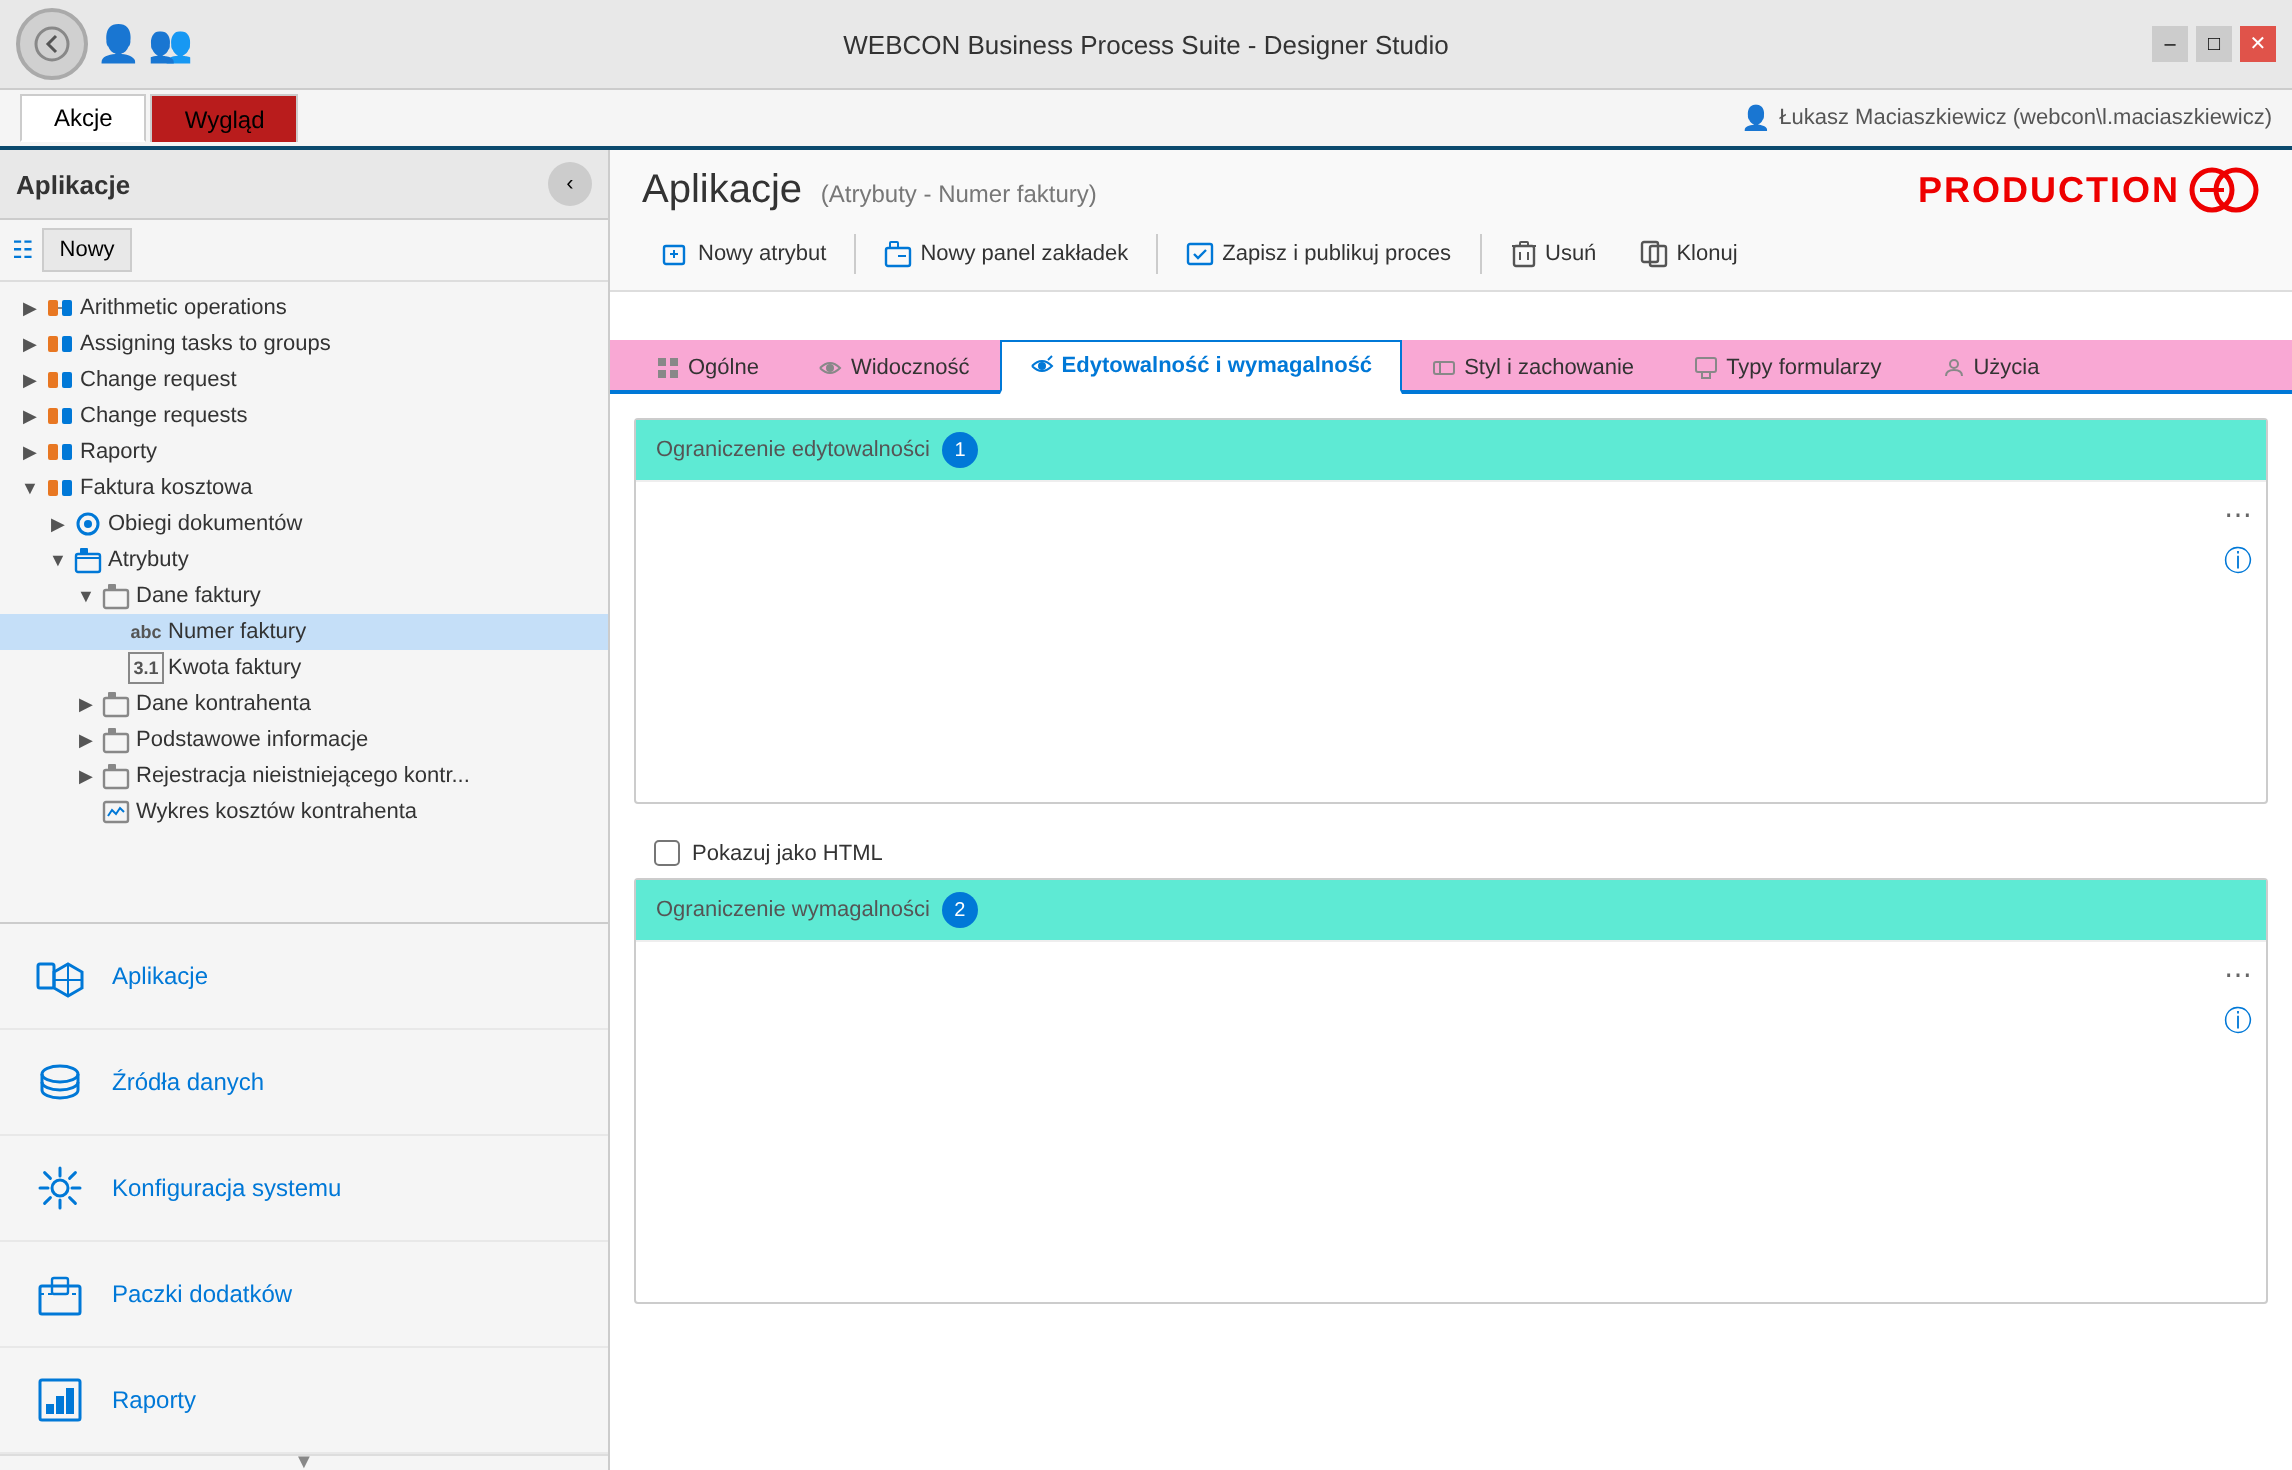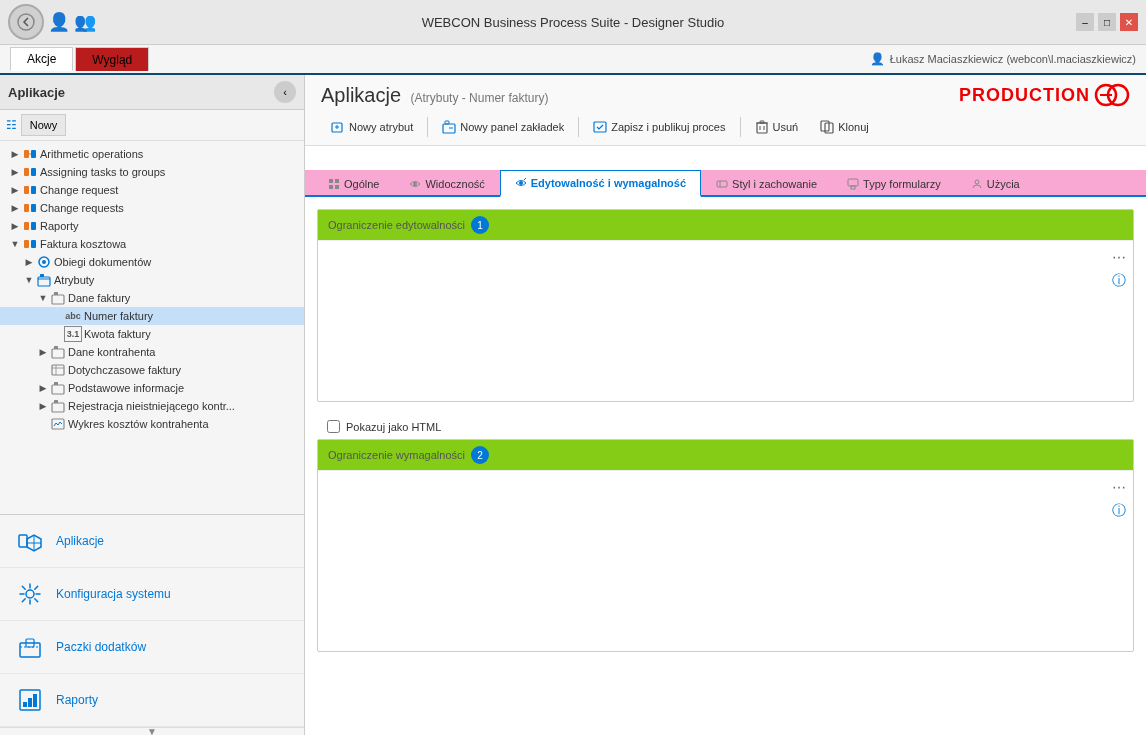--- a/index.html
+++ b/index.html
@@ -64,21 +64,21 @@
     .toolbar-sep { width: 1px; height: 20px; background: #ccc; margin: 0 2px; }
 
     
     .tabs-bar { display: flex; border-bottom: 2px solid #0078d7; padding: 0 8px; background: #f9a8d4; margin-top: 24px; }
     .tab { padding: 6px 14px; cursor: pointer; font-size: 11px; border: 1px solid transparent; margin-bottom: -2px; display: flex; align-items: center; gap: 4px; }
     .tab.active { background: #fff; border: 1px solid #0078d7; border-bottom: 2px solid #fff; color: #0078d7; font-weight: 600; }
 
     
     .content-body { flex: 1; overflow-y: auto; padding: 12px; }
     .section-box { border: 1px solid #ccc; border-radius: 2px; margin-bottom: 12px; }
-    .section-header { display: flex; align-items: center; padding: 6px 10px; font-size: 11px; color: #555; background: #84cc16; border-bottom: 1px solid #eee; }
+    .section-header { display: flex; align-items: center; padding: 6px 10px; font-size: 11px; color: #555; background: #5eead4; border-bottom: 1px solid #eee; }
     .section-badge { width: 18px; height: 18px; border-radius: 50%; background: #0078d7; color: #fff; font-size: 10px; display: inline-flex; align-items: center; justify-content: center; margin-left: 6px; }
     .section-body { height: 160px; position: relative; padding: 4px; }
     .section-actions { position: absolute; right: 4px; top: 6px; display: flex; flex-direction: column; gap: 4px; }
     .section-action-btn { width: 20px; height: 20px; background: none; border: none; cursor: pointer; display: flex; align-items: center; justify-content: center; font-size: 14px; color: #666; }
 
     .checkbox-row { display: flex; align-items: center; gap: 6px; padding: 6px 10px; }
     .checkbox-row input { width: 13px; height: 13px; }
     .checkbox-row label { font-size: 11px; }
 
     
@@ -261,32 +261,20 @@
         <span class="tree-toggle">▶</span>
         <span class="tree-icon">
           <svg width="14" height="14" viewBox="0 0 14 14">
               <rect x="1" y="4" width="12" height="9" rx="1" fill="none" stroke="#888" stroke-width="1.2"></rect>
               <rect x="3" y="1" width="4" height="3" rx="0.5" fill="#888"></rect>
             </svg>
         </span>
         <span class="tree-label">Dane kontrahenta</span>
       </div>
 
-      <div class="tree-row">
-        <span class="tree-indent" style="width:32px;"></span>
-        <span class="tree-toggle" style="visibility:hidden;"></span>
-        <span class="tree-icon">
-          <svg width="14" height="14" viewBox="0 0 14 14">
-              <rect x="1" y="2" width="12" height="10" rx="1" fill="none" stroke="#888" stroke-width="1.2"></rect>
-              <line x1="1" y1="5" x2="13" y2="5" stroke="#888" stroke-width="0.8"></line>
-              <line x1="5" y1="2" x2="5" y2="12" stroke="#888" stroke-width="0.8"></line>
-            </svg>
-        </span>
-        <span class="tree-label">Dotychczasowe faktury</span>
-      </div>
 
       <div class="tree-row">
         <span class="tree-indent" style="width:32px;"></span>
         <span class="tree-toggle">▶</span>
         <span class="tree-icon">
           <svg width="14" height="14" viewBox="0 0 14 14">
               <rect x="1" y="4" width="12" height="9" rx="1" fill="none" stroke="#888" stroke-width="1.2"></rect>
               <rect x="3" y="1" width="4" height="3" rx="0.5" fill="#888"></rect>
             </svg>
         </span>
@@ -326,20 +314,30 @@
             <path d="M11 12 L18 8 L25 12 L25 20 L18 24 L11 20 Z" fill="none" stroke="#0078d7" stroke-width="1.5"></path>
             <line x1="18" y1="8" x2="18" y2="24" stroke="#0078d7" stroke-width="1"></line>
             <line x1="11" y1="16" x2="25" y2="16" stroke="#0078d7" stroke-width="1"></line>
           </svg>
         </div>
         <span class="nav-label">Aplikacje</span>
       </div>
       <div class="nav-item">
         <div class="nav-icon">
           <svg width="28" height="28" viewBox="0 0 28 28">
+            <ellipse cx="14" cy="10" rx="9" ry="4" fill="none" stroke="#0078d7" stroke-width="1.5"></ellipse>
+            <path d="M5 10 L5 18 C5 20.2 9 22 14 22 C19 22 23 20.2 23 18 L23 10" fill="none" stroke="#0078d7" stroke-width="1.5"></path>
+            <path d="M5 14 C5 16.2 9 18 14 18 C19 18 23 16.2 23 14" fill="none" stroke="#0078d7" stroke-width="1.5"></path>
+          </svg>
+        </div>
+        <span class="nav-label">Źródła danych</span>
+      </div>
+      <div class="nav-item">
+        <div class="nav-icon">
+          <svg width="28" height="28" viewBox="0 0 28 28">
             <circle cx="14" cy="14" r="4" fill="none" stroke="#0078d7" stroke-width="1.5"></circle>
             <path d="M14 4 L14 8 M14 20 L14 24 M4 14 L8 14 M20 14 L24 14 M6.3 6.3 L9.2 9.2 M18.8 18.8 L21.7 21.7 M21.7 6.3 L18.8 9.2 M9.2 18.8 L6.3 21.7" stroke="#0078d7" stroke-width="1.5" stroke-linecap="round"></path>
           </svg>
         </div>
         <span class="nav-label">Konfiguracja systemu</span>
       </div>
       <div class="nav-item">
         <div class="nav-icon">
           <svg width="28" height="28" viewBox="0 0 28 28">
             <rect x="4" y="10" width="20" height="14" rx="1" fill="none" stroke="#0078d7" stroke-width="1.5"></rect>

